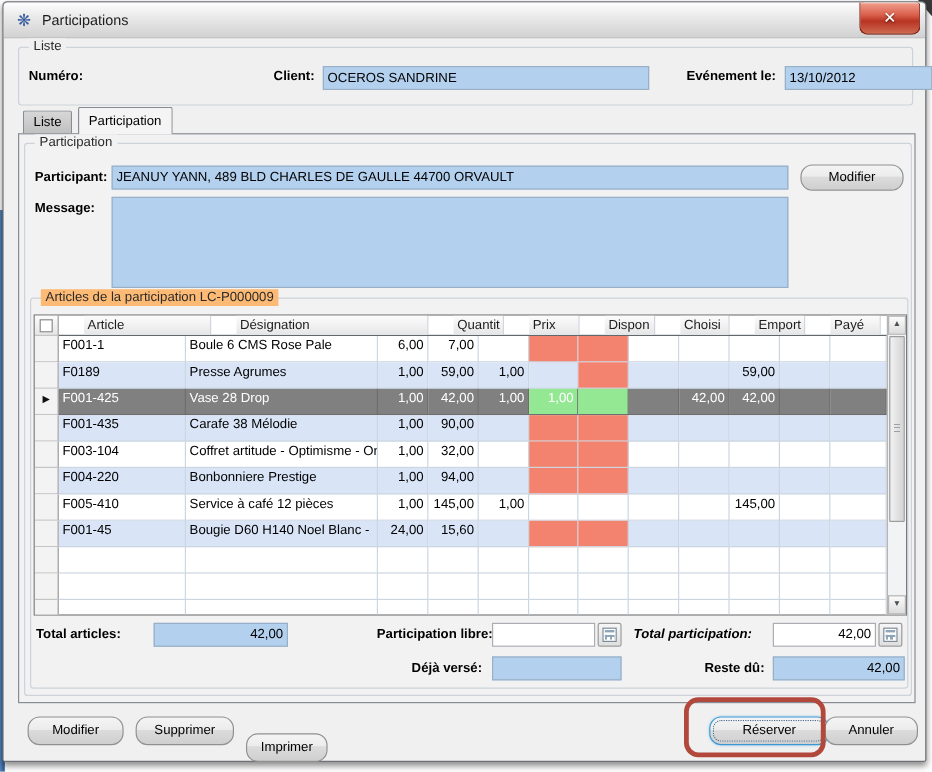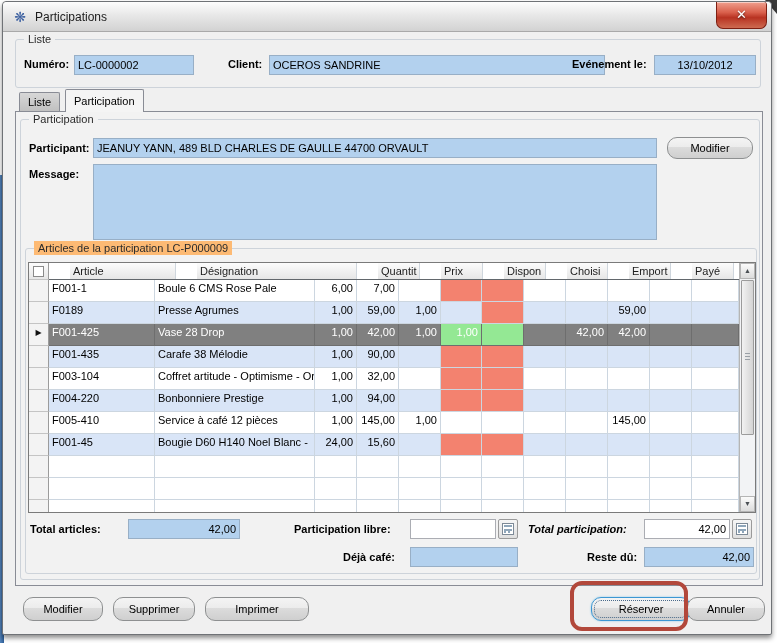--- a/index.html
+++ b/index.html
@@ -127,25 +127,24 @@
     <span class="app-icon">❋</span>
     <span class="title-text">Participations</span>
     <div class="close-btn">
       <span>✕</span>
     </div>
   </div>
 
   <div class="groupbox" style="left:12px; top:37px; width:746px; height:49px;">
     <span class="gb-label">Liste</span>
     <span class="lbl" style="position:absolute; left:8px; top:18px;">Numéro:</span>
-    <input class="field" style="position: absolute; left: 58px; top: 15px; width: 120px;" readonly="" value="LC-0000002">
     <span class="lbl" style="position:absolute; left:212px; top:18px;">Client:</span>
-    <input class="field" style="position: absolute; left: 253px; top: 15px; width: 336px;" readonly="" value="OCEROS SANDRINE">
+    <input class="field" style="position: absolute; left: 253px; top: 15px; width: 272px;" readonly="" value="OCEROS SANDRINE">
     <span class="lbl" style="position:absolute; left:556px; top:18px;">Evénement le:</span>
-    <input class="field" style="position: absolute; left: 638px; top: 15px; width: 102px; text-align: center;" readonly="" value="13/10/2012">
+    <input class="field" style="position: absolute; left: 638px; top: 15px; width: 123px;" readonly="" value="13/10/2012">
   </div>
 
   <div class="tabstrip">
     <div class="tab inactive">Liste</div>
     <div class="tab active">Participation</div>
   </div>
 
   <div class="tabpanel">
     <div class="groupbox" style="left:4px; top:7px; width:740px; height:461px;">
       <span class="gb-label" style="background:#f2f2f2;">Participation</span>
@@ -379,39 +378,39 @@
           </div>
           <div class="vscroll">
             <div class="sb-btn sb-up">▲</div>
             <div class="sb-thumb"></div>
             <div class="sb-btn sb-down">▼</div>
           </div>
         </div>
 
         <span class="lbl" style="position:absolute; left:4px; top:274px;">Total articles:</span>
         <input class="field num" style="position: absolute; left: 102px; top: 270px; width: 112px;" readonly="" value="42,00">
-        <span class="lbl" style="position:absolute; left:268px; top:274px;">Participation libre:</span>
+        <span class="lbl" style="position:absolute; left:288px; top:274px;">Participation libre:</span>
         <input class="field white num" style="position: absolute; left: 384px; top: 270px; width: 86px;" value="">
         <span class="calc-btn" style="position:absolute; left:472px; top:270px;">
             <span class="calc-icon"></span>
           </span>
         <span class="lbl" style="position:absolute; left:502px; top:274px;font-style:italic;">Total participation:</span>
         <input class="field white num" style="position: absolute; left: 618px; top: 270px; width: 86px;" value="42,00">
         <span class="calc-btn" style="position:absolute; left:706px; top:270px;">
             <span class="calc-icon"></span>
           </span>
 
-        <span class="lbl" style="position:absolute; left:317px; top:302px;">Déjà café:</span>
+        <span class="lbl" style="position:absolute; left:317px; top:302px;">Déjà versé:</span>
         <input class="field num" style="position: absolute; left: 384px; top: 298px; width: 108px;" readonly="" value="">
         <span class="lbl" style="position:absolute; left:561px; top:302px;">Reste dû:</span>
         <input class="field num" style="position: absolute; left: 618px; top: 298px; width: 110px;" readonly="" value="42,00">
       </div>
     </div>
   </div>
 
   <button class="btn" style="position:absolute; left:20px; top:595px; width:80px; height:24px;">Modifier</button>
   <button class="btn" style="position:absolute; left:110px; top:595px; width:82px; height:24px;">Supprimer</button>
-  <button class="btn" style="position:absolute; left:202px; top:595px; width:104px; height:24px;">Imprimer</button>
+  <button class="btn" style="position:absolute; left:202px; top:609px; width:68px; height:24px;">Imprimer</button>
   <button class="btn default" style="position:absolute; left:588px; top:595px; width:100px; height:24px;">Réserver</button>
   <button class="btn" style="position:absolute; left:684px; top:595px; width:78px; height:24px;">Annuler</button>
 </div>
 
 <div class="annotation"></div>
 
 </body></html>

